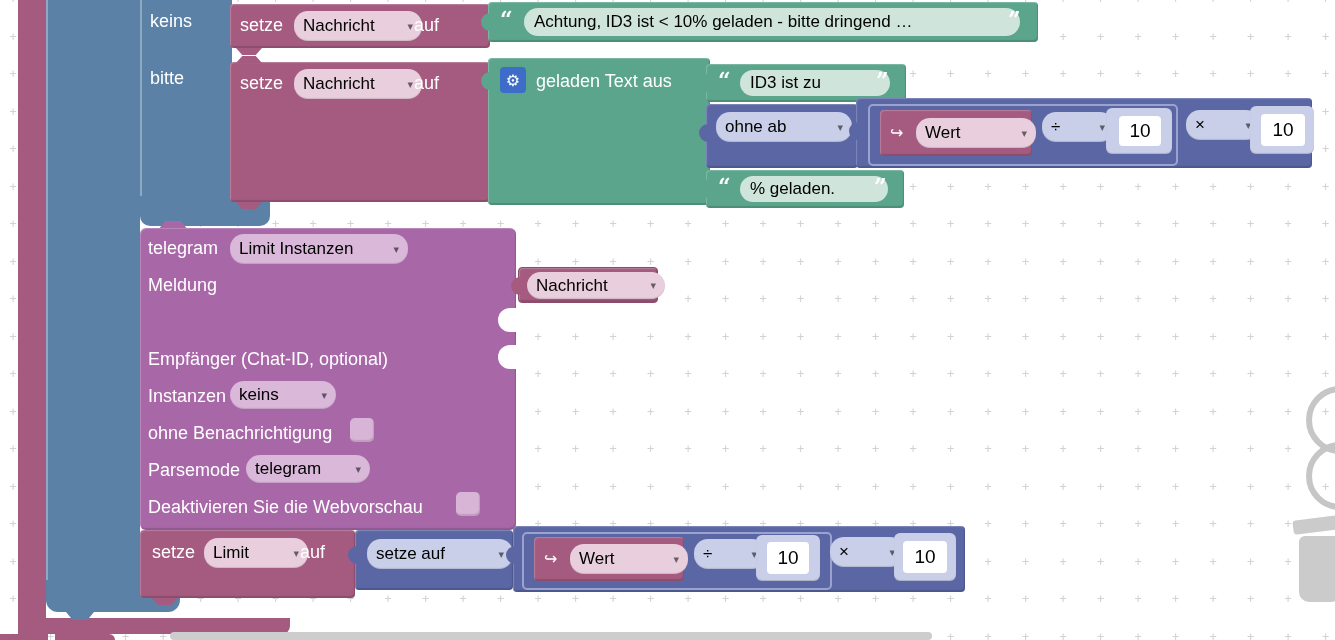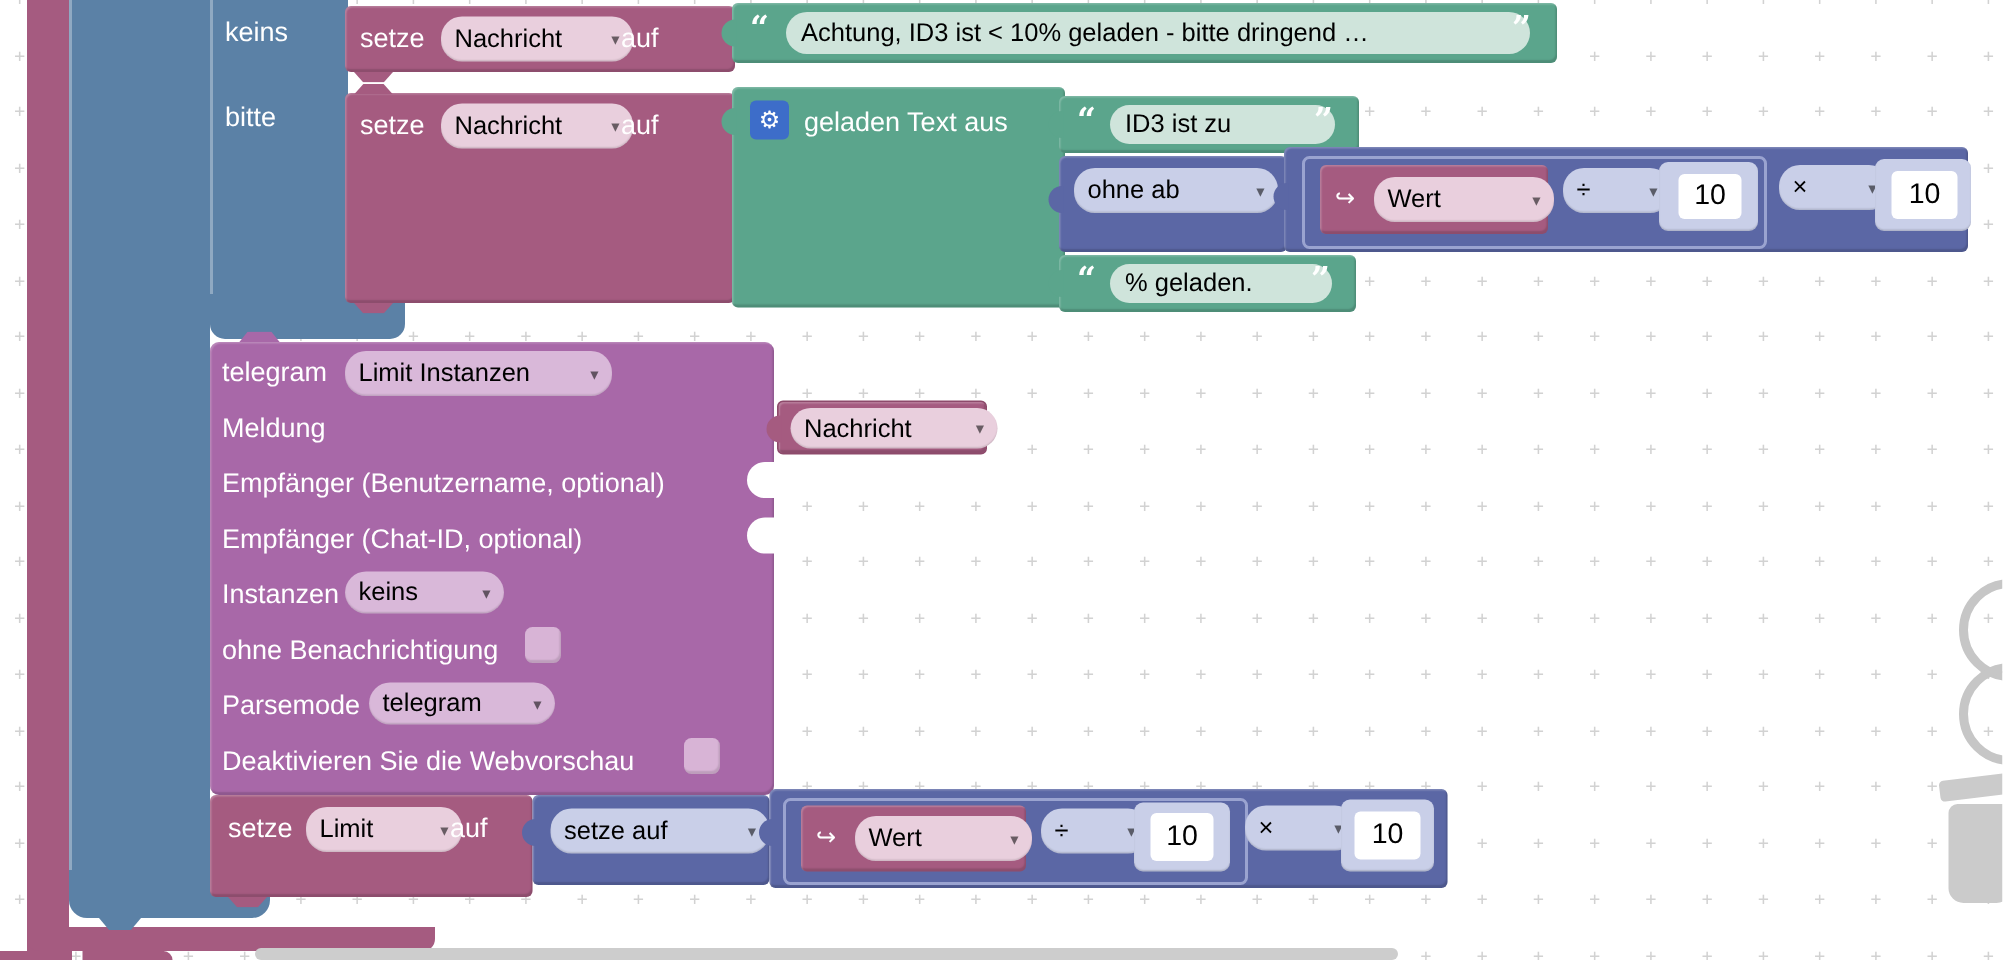--- a/index.html
+++ b/index.html
@@ -789,21 +789,20 @@
   </div>
 
   <div class="tabup purple" style="left:158px;top:221px;width:30px;height:9px;"></div>
   <div class="blk purple" style="left:140px;top:228px;width:376px;height:302px;border-radius:6px;">
     <span class="lbl" style="left:8px;top:8px;">telegram</span>
     <span class="pill orch" style="left:90px;top:6px;width:160px;height:30px;">
       <span>Limit Instanzen</span>
       <span class="arr">▾</span>
     </span>
     <span class="lbl" style="left:8px;top:45px;">Meldung</span>
-    <span class="lbl" style="left:8px;top:82px;">Empfänger (Benutzername, optional)</span>
     <div class="socket" style="left:358px;top:80px;width:26px;height:24px;"></div>
     <span class="lbl" style="left:8px;top:119px;">Empfänger (Chat-ID, optional)</span>
     <div class="socket" style="left:358px;top:117px;width:26px;height:24px;"></div>
     <span class="lbl" style="left:8px;top:156px;">Instanzen</span>
     <span class="pill orch" style="left:90px;top:153px;width:88px;height:28px;">
       <span>keins</span>
       <span class="arr">▾</span>
     </span>
     <span class="lbl" style="left:8px;top:193px;">ohne Benachrichtigung</span>
     <div class="chk" style="left:210px;top:190px;width:24px;height:24px;"></div>

